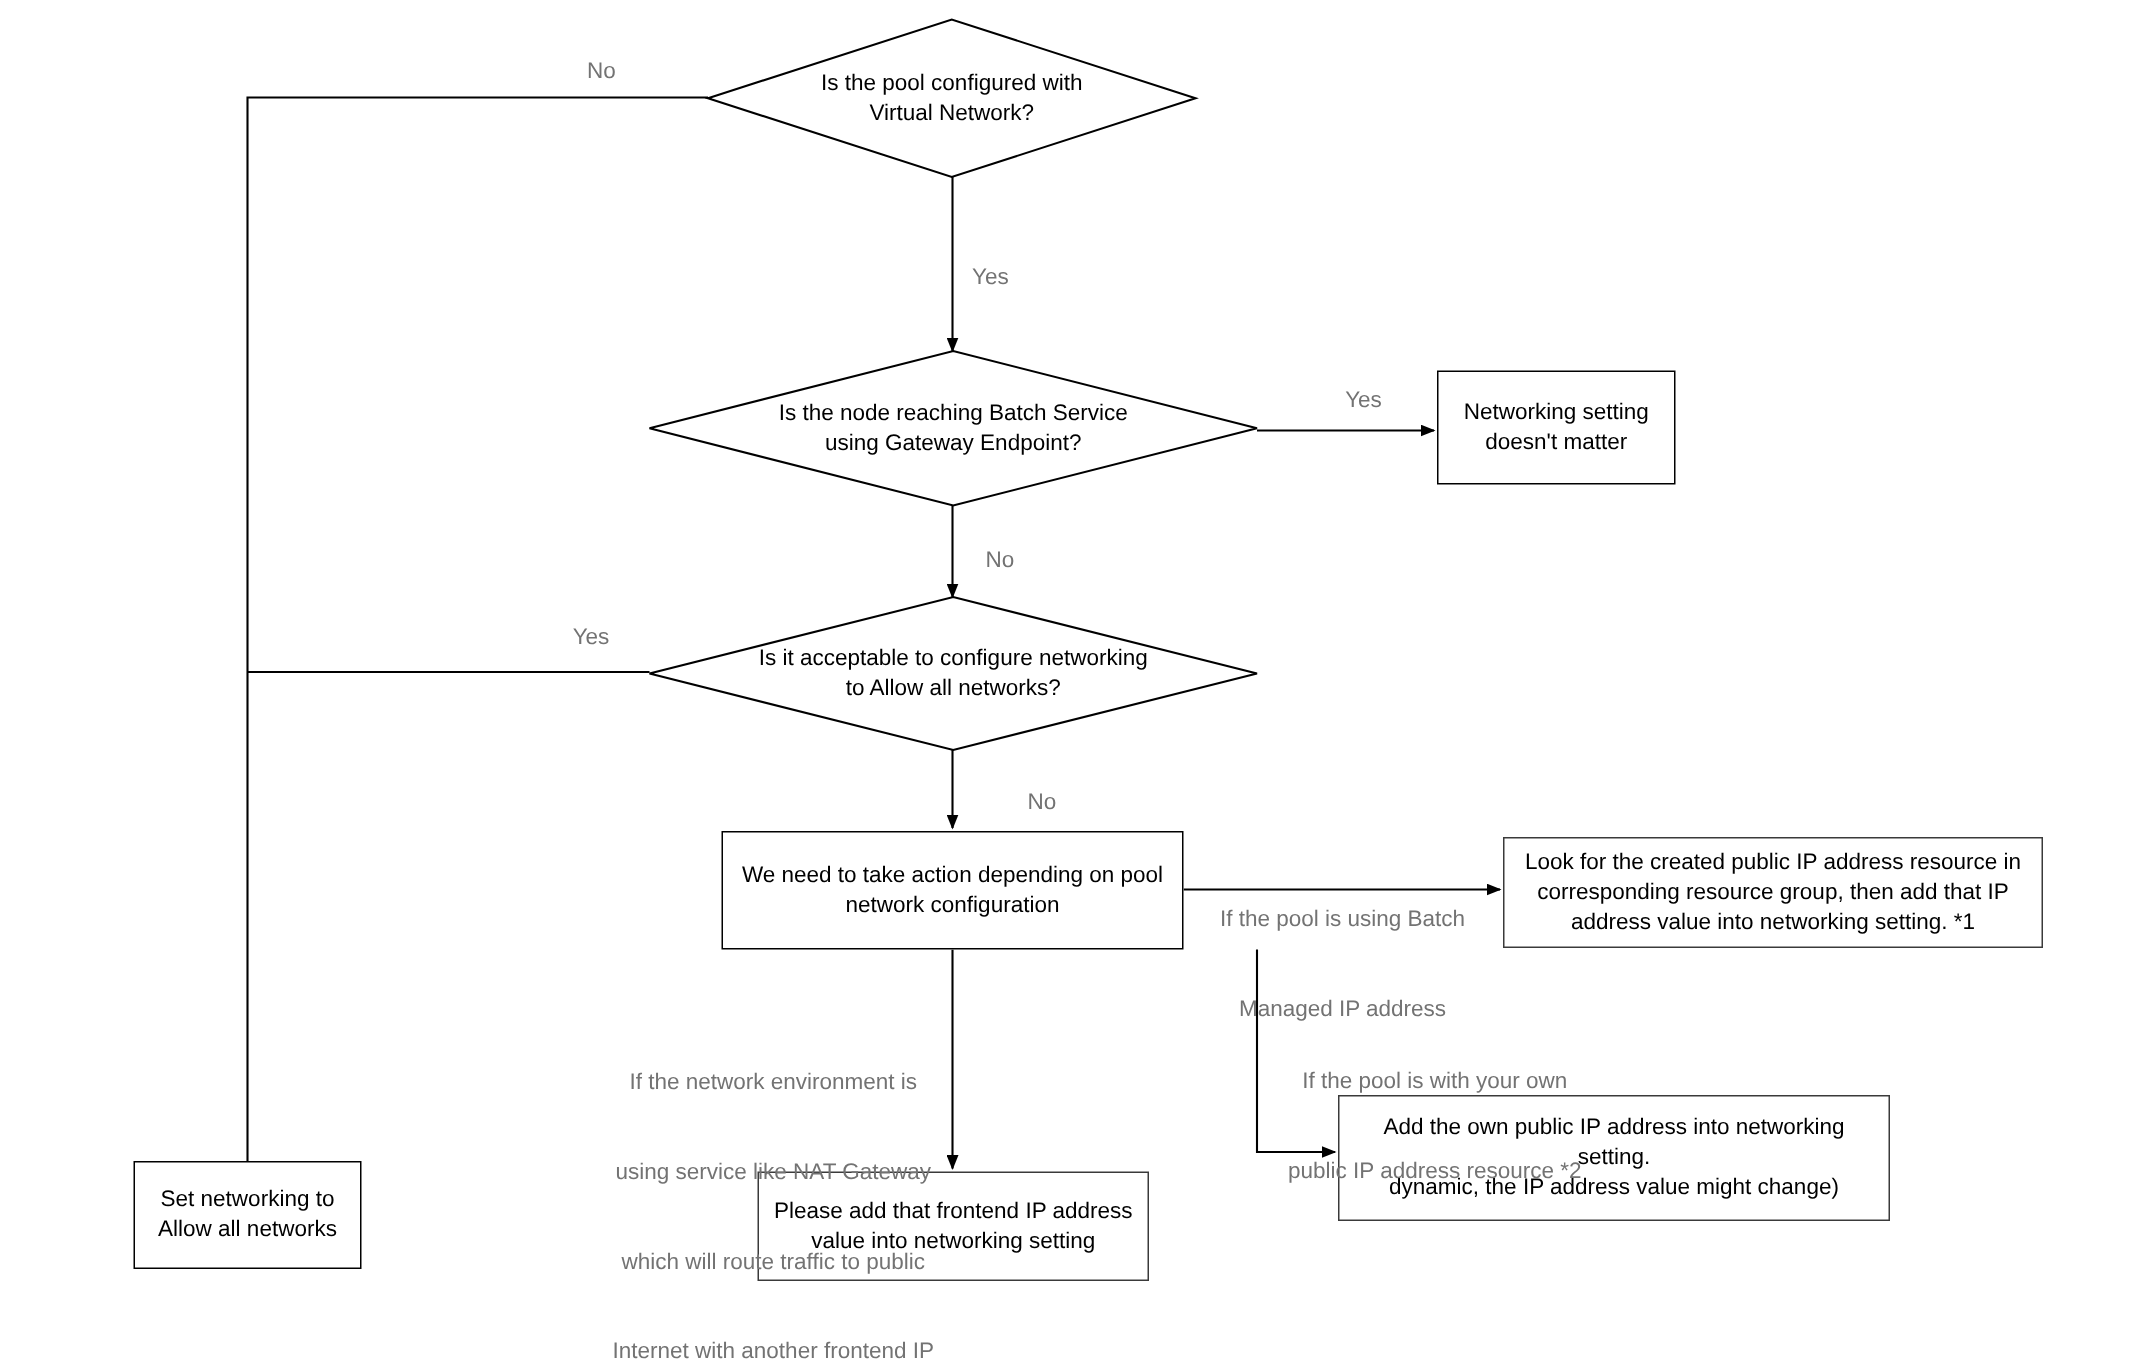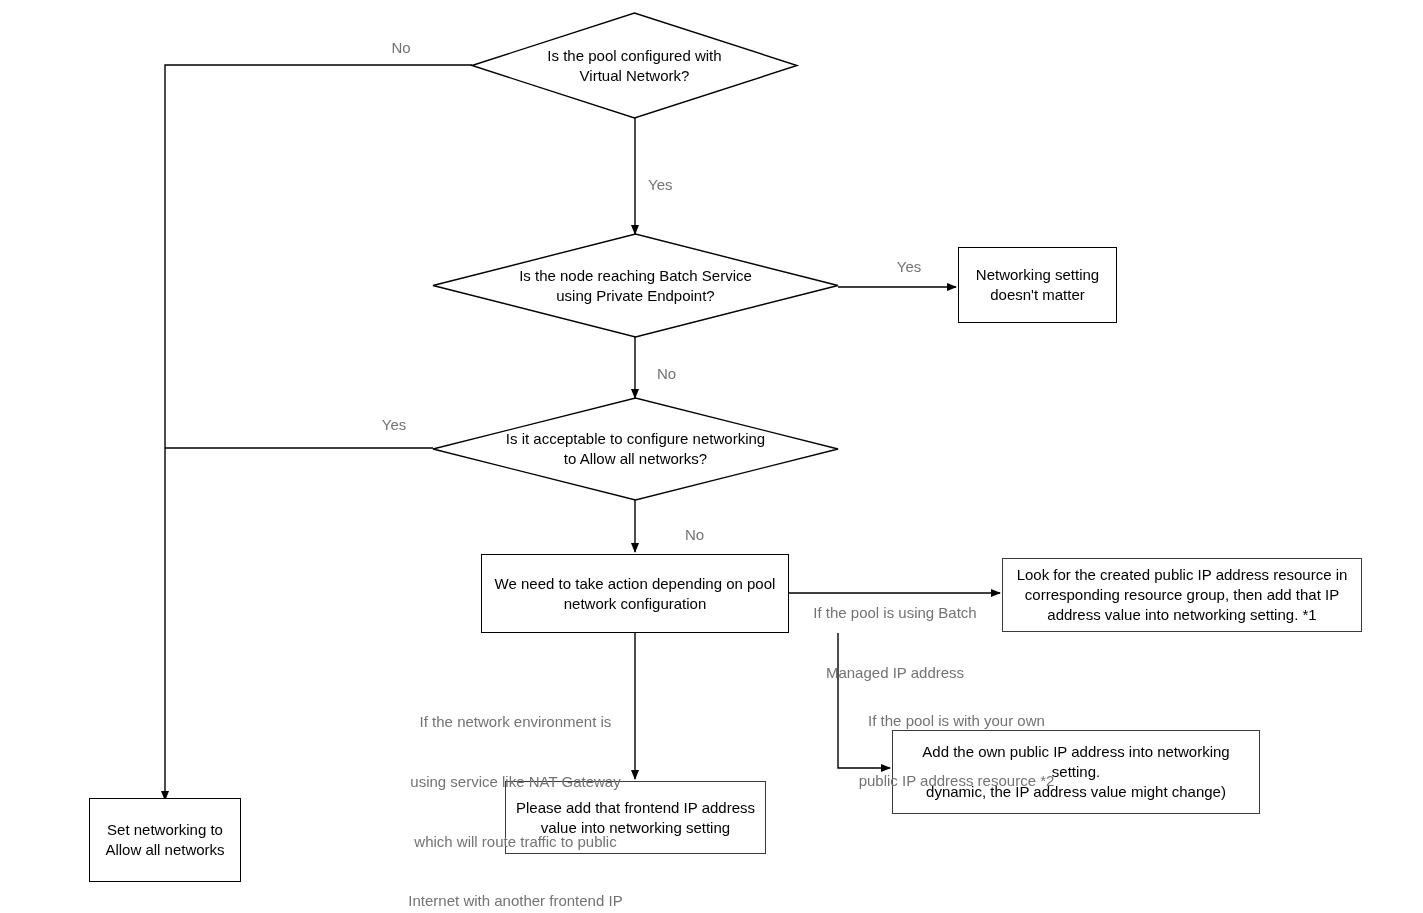--- a/index.html
+++ b/index.html
@@ -121,21 +121,21 @@
     </div>
   </div>
 
   <div class="diamond-wrap" style="left:433px; top:234px; width:405px; height:103px;">
     <svg width="405" height="103">
       <polygon points="0,51.5 202.5,0 405,51.5 202.5,103" fill="#ffffff" stroke="#000000" stroke-width="1.4"></polygon>
     </svg>
     <div class="diamond-label">
       <div>
         <div>Is the node reaching Batch Service</div>
-        <div>using Private Endpoint?</div>
+        <div>using Gateway Endpoint?</div>
       </div>
     </div>
   </div>
 
   <div class="diamond-wrap" style="left:433px; top:398px; width:405px; height:102px;">
     <svg width="405" height="102">
       <polygon points="0,51 202.5,0 405,51 202.5,102" fill="#ffffff" stroke="#000000" stroke-width="1.4"></polygon>
     </svg>
     <div class="diamond-label">
       <div>
@@ -145,21 +145,21 @@
     </div>
   </div>
 
   <div class="node box" style="left:958px; top:247px; width:159px; height:76px;">
     <div>
       <div>Networking setting</div>
       <div>doesn't matter</div>
     </div>
   </div>
 
-  <div class="node box" style="left:89px; top:798px; width:152px; height:84px;">
+  <div class="node box" style="left:89px; top:774px; width:152px; height:72px;">
     <div>
       <div>Set networking to</div>
       <div>Allow all networks</div>
     </div>
   </div>
 
   <div class="node box" style="left:481px; top:554px; width:308px; height:79px;">
     <div>
       <div>We need to take action depending on pool</div>
       <div>network configuration</div>

